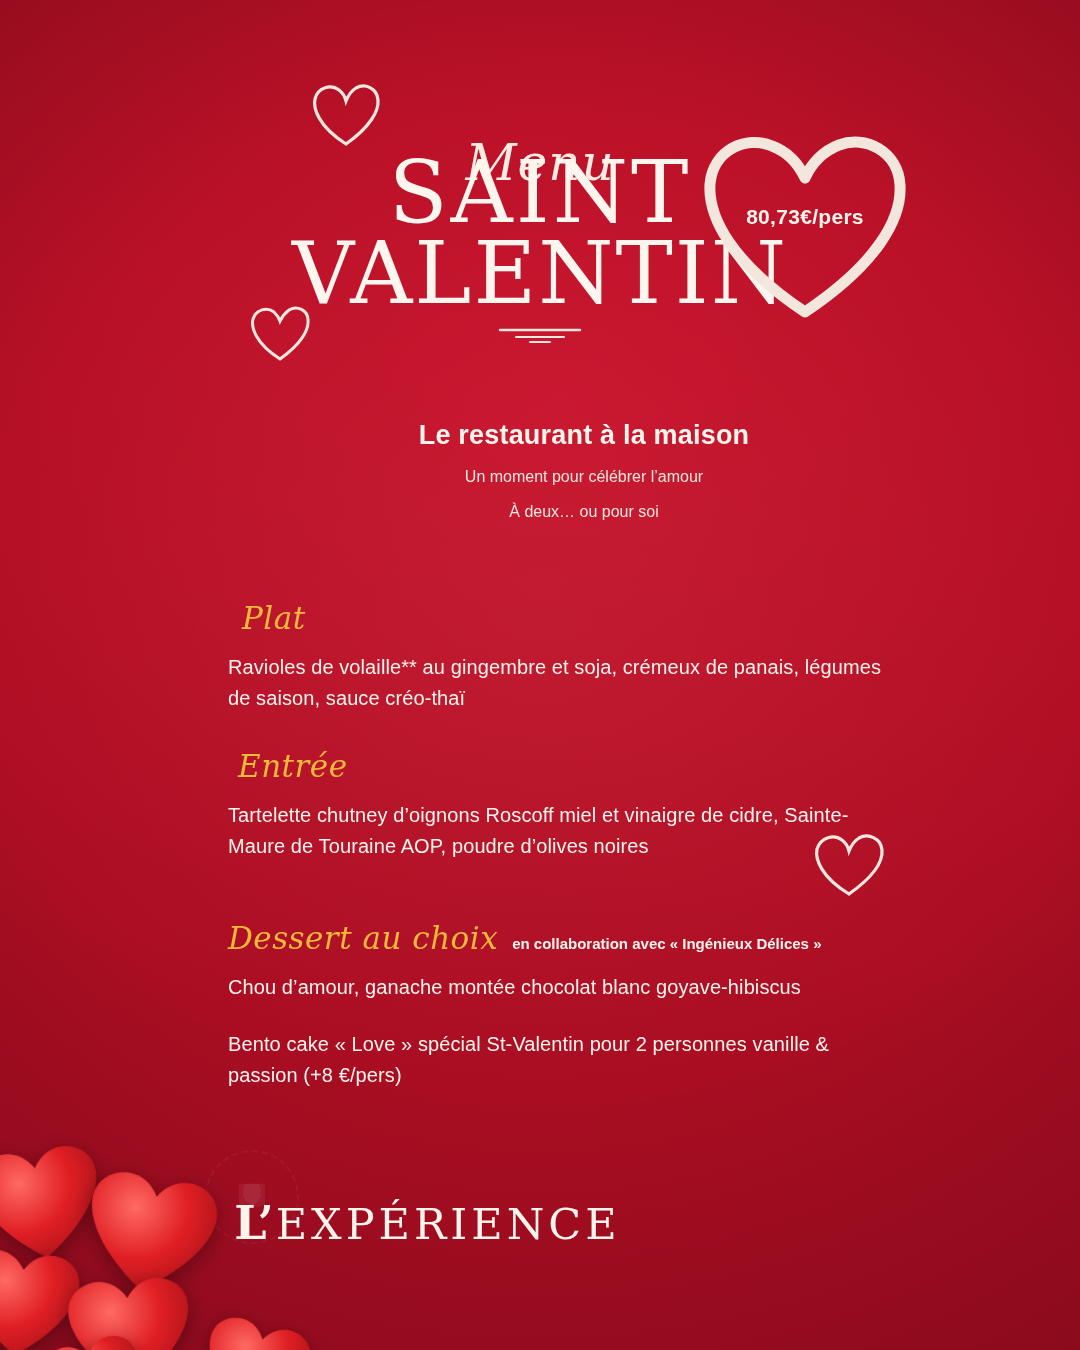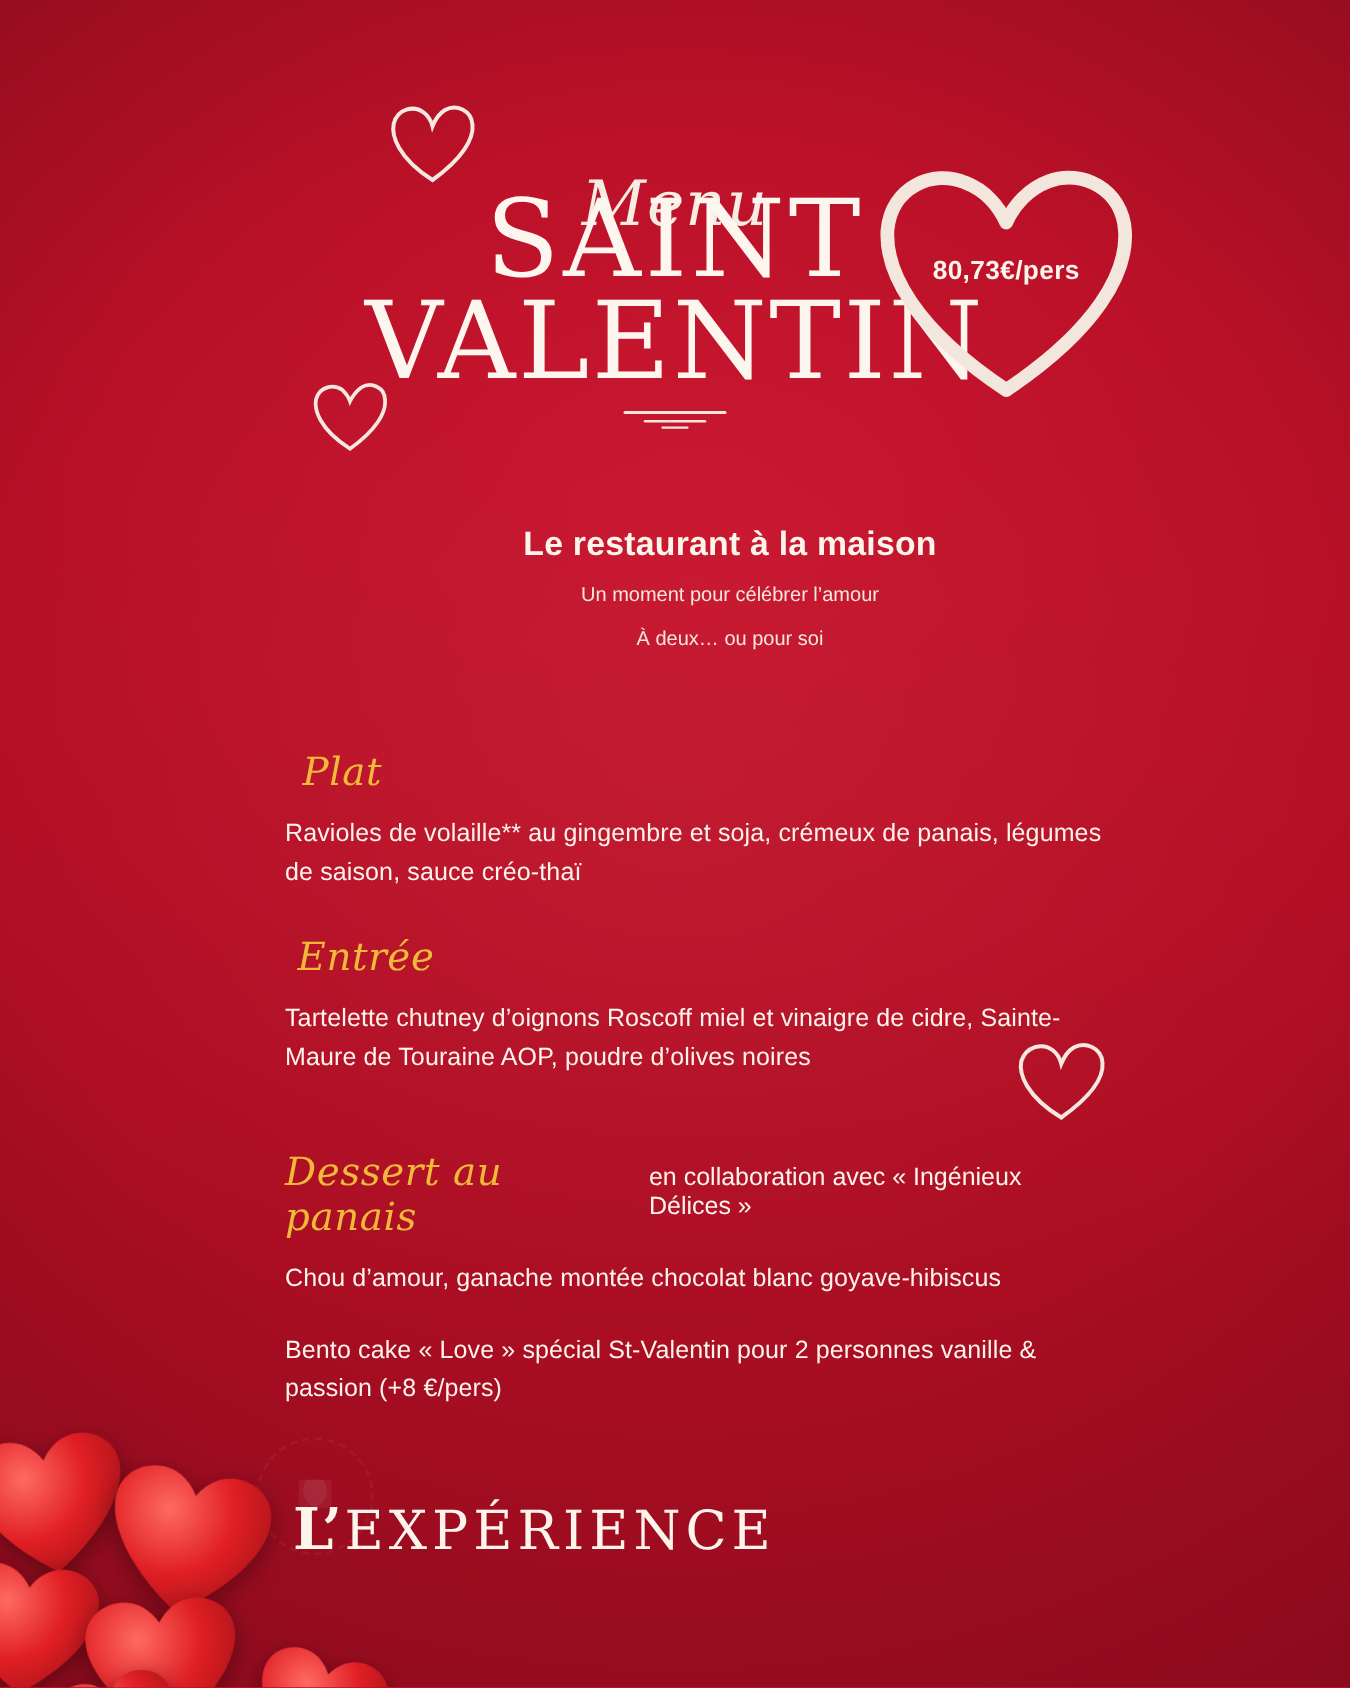--- a/index.html
+++ b/index.html
@@ -134,22 +134,22 @@
     margin-bottom: 16px;
   }
   .section-title {
     font-family: "DejaVu Serif", serif;
     font-style: italic;
     font-size: 31px;
     color: #f0b93a;
     letter-spacing: 0.5px;
   }
   .section-note {
-    font-size: 20px;
-    font-weight: 400;
+    font-size: 15px;
+    font-weight: 700;
     color: #fdf4ec;
   }
   .dish {
     font-size: 20px;
     color: #fdf4ec;
     line-height: 1.55;
     margin: 0 0 6px 0;
     font-weight: 400;
     letter-spacing: 0.1px;
   }
@@ -285,21 +285,21 @@
 
     <div class="section sec-entree">
       <div class="section-head">
         <span class="section-title">Entrée</span>
       </div>
       <p class="dish">Tartelette chutney d’oignons Roscoff miel et vinaigre de cidre, Sainte-Maure de Touraine AOP, poudre d’olives noires</p>
     </div>
 
     <div class="section sec-dessert" style="margin-top:58px;">
       <div class="section-head">
-        <span class="section-title">Dessert au panais</span>
+        <span class="section-title">Dessert au choix</span>
         <span class="section-note">en collaboration avec « Ingénieux Délices »</span>
       </div>
       <p class="dish">Chou d’amour, ganache montée chocolat blanc goyave-hibiscus</p>
       <p class="dish">Bento cake « Love » spécial St-Valentin pour 2 personnes vanille &amp; passion  (+8 €/pers)</p>
     </div>
 
   </div>
 
   <div class="stamp"></div>
 

